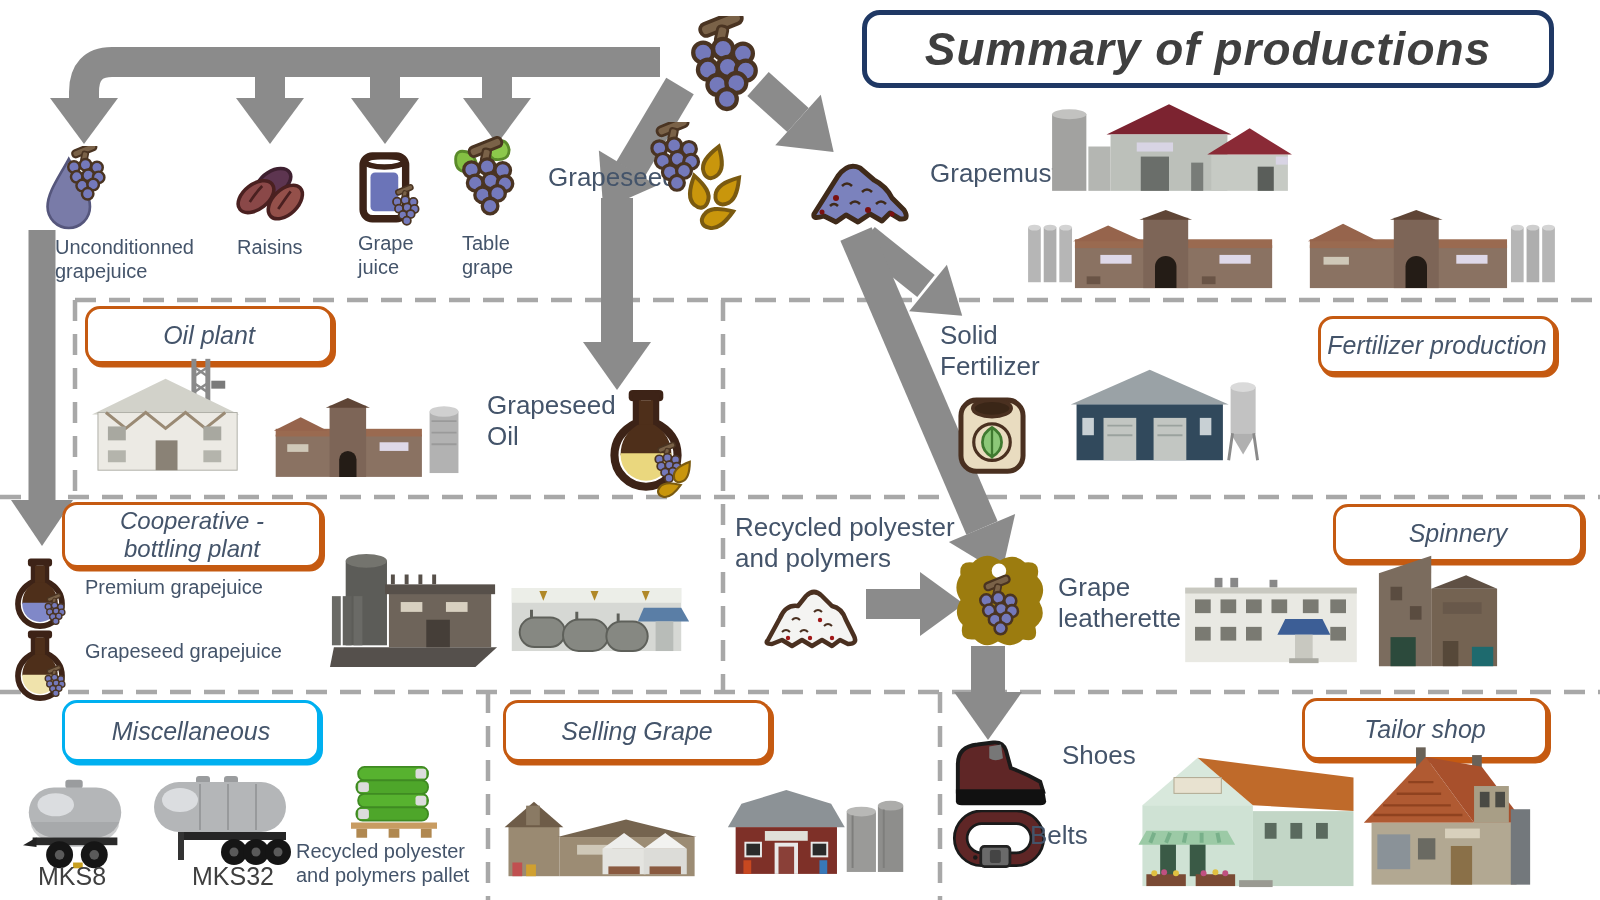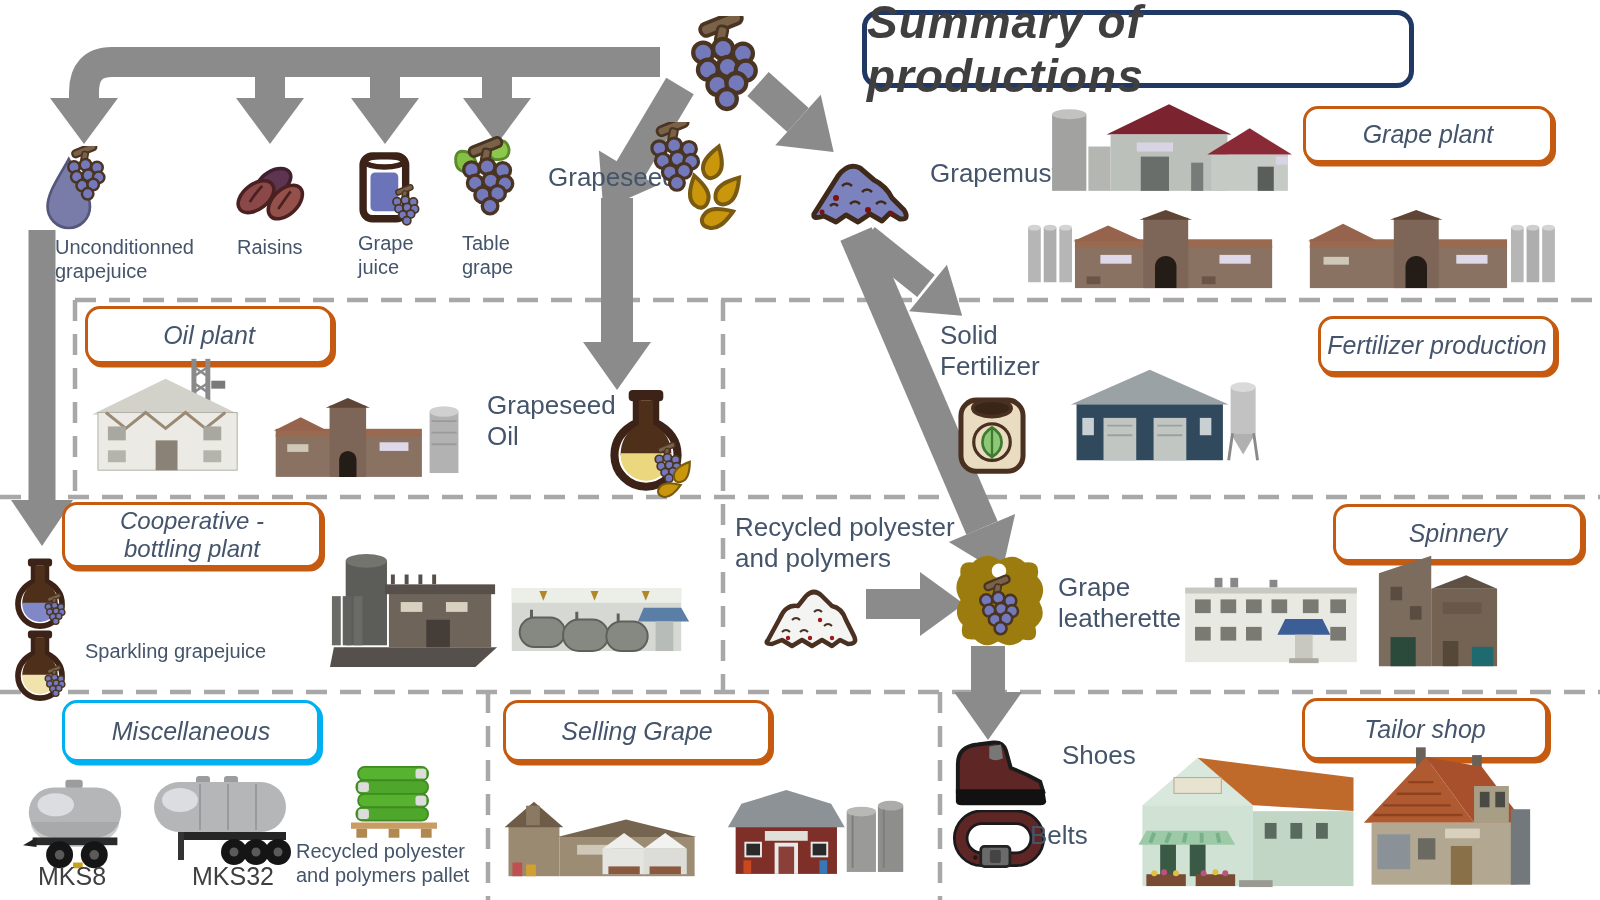--- a/index.html
+++ b/index.html
@@ -95,21 +95,21 @@
         <line x1="866" y1="604" x2="920" y2="604" stroke="#8b8b8b" stroke-width="30"></line>
         <polygon points="0,-32 0,32 44,0" transform="translate(920,604)"></polygon>
       </g>
       <g>
         <line x1="988" y1="646" x2="988" y2="694" stroke="#8b8b8b" stroke-width="34"></line>
         <polygon points="-34,0 34,0 0,48" transform="translate(988,692)"></polygon>
       </g>
     </g>
   </svg>
 
-  <div class="abs titlebox" style="left:862px;top:10px;width:552px;height:78px;border-radius:17px;">
+  <div class="abs titlebox" style="left:862px;top:10px;width:692px;height:78px;">
     <span>Summary of productions</span>
   </div>
 
   <div class="abs icn" style="left:688px;top:16px;width:72px;height:96px;">
     <svg viewBox="0 0 76 98">
         <use href="#gbunch"></use>
       </svg>
   </div>
 
   <div class="abs icn" style="left:44px;top:146px;width:76px;height:88px;">
@@ -174,23 +174,20 @@
       <g fill="#7a1010">
           <circle cx="30" cy="44" r="3"></circle>
           <circle cx="62" cy="56" r="3"></circle>
           <circle cx="86" cy="60" r="2.5"></circle>
           <circle cx="16" cy="58" r="2.5"></circle>
         </g>
     </svg>
   </div>
   <div class="abs plabel big" style="left:930px;top:158px;width:150px;">Grapemust</div>
 
-  <div class="abs obox" style="left:1303px;top:106px;width:250px;height:57px;">
-    <span>Grape plant</span>
-  </div>
   <div class="abs bld" style="left:1040px;top:92px;width:262px;height:106px;">
     <svg viewBox="0 0 260 105">
       <rect x="12" y="22" width="34" height="76" fill="#a2a2a0"></rect>
         <ellipse cx="29" cy="22" rx="17" ry="5" fill="#c2c2c0"></ellipse>
       <rect x="48" y="54" width="22" height="44" fill="#b4b6b2"></rect>
       <polygon points="66,42 128,12 190,42" fill="#7c2330"></polygon>
       <rect x="70" y="42" width="116" height="56" fill="#bcc0ba"></rect>
       <rect x="170" y="62" width="76" height="36" fill="#c6cac4"></rect>
       <polygon points="166,62 208,36 250,62" fill="#8a2a36"></polygon>
       <rect x="100" y="64" width="28" height="34" fill="#6a6e6a"></rect>
@@ -331,31 +328,32 @@
   <div class="abs icn" style="left:8px;top:548px;width:64px;height:98px;">
     <svg viewBox="0 0 90 112">
       <rect x="28" y="2" width="34" height="11" rx="4" fill="#3d2317"></rect>
       <path d="M36 8 H54 V34 C68 41 76 52 76 66 A31 31 0 0 1 14 66 C14 52 22 41 36 34 Z" fill="#fff" stroke="#3d2317" stroke-width="8" stroke-linejoin="round"></path>
       <rect x="38" y="12" width="14" height="26" fill="#4e2f1a"></rect>
       <path d="M37 36 C26 43 20 52 20 66 H70 C70 52 64 43 53 36 Z" fill="#4e2f1a"></path>
       <path d="M20 66 A25 25 0 0 0 70 66 L70 64 H20 Z" fill="#8088c8"></path>
       <use href="#gbunch" transform="translate(50,54) scale(0.42)"></use>
     </svg>
   </div>
+  <div class="abs plabel" style="left:85px;top:576px;width:250px;">Premium grapejuice</div>
   <div class="abs icn" style="left:8px;top:620px;width:64px;height:98px;">
     <svg viewBox="0 0 90 112">
       <rect x="28" y="2" width="34" height="11" rx="4" fill="#3d2317"></rect>
       <path d="M36 8 H54 V34 C68 41 76 52 76 66 A31 31 0 0 1 14 66 C14 52 22 41 36 34 Z" fill="#fff" stroke="#3d2317" stroke-width="8" stroke-linejoin="round"></path>
       <rect x="38" y="12" width="14" height="26" fill="#4e2f1a"></rect>
       <path d="M37 36 C26 43 20 52 20 66 H70 C70 52 64 43 53 36 Z" fill="#4e2f1a"></path>
       <path d="M20 66 A25 25 0 0 0 70 66 L70 64 H20 Z" fill="#f0e3ac"></path>
       <use href="#gbunch" transform="translate(50,54) scale(0.42)"></use>
     </svg>
   </div>
-  <div class="abs plabel" style="left:85px;top:640px;width:260px;">Sparkling grapejuice</div>
+  <div class="abs plabel" style="left:85px;top:640px;width:260px;">Grapeseed grapejuice</div>
   <div class="abs bld" style="left:328px;top:540px;width:172px;height:130px;">
     <svg viewBox="0 0 175 130">
       <polygon points="6,108 172,108 150,128 2,128" fill="#55504c"></polygon>
       <rect x="18" y="20" width="42" height="86" fill="#5c5c58"></rect>
       <ellipse cx="39" cy="20" rx="21" ry="7" fill="#74746e"></ellipse>
       <g>
           <rect x="4" y="56" width="9" height="50" fill="#6a6a66"></rect>
           <rect x="15" y="56" width="9" height="50" fill="#62625e"></rect>
           <rect x="26" y="56" width="9" height="50" fill="#6a6a66"></rect>
         </g>

